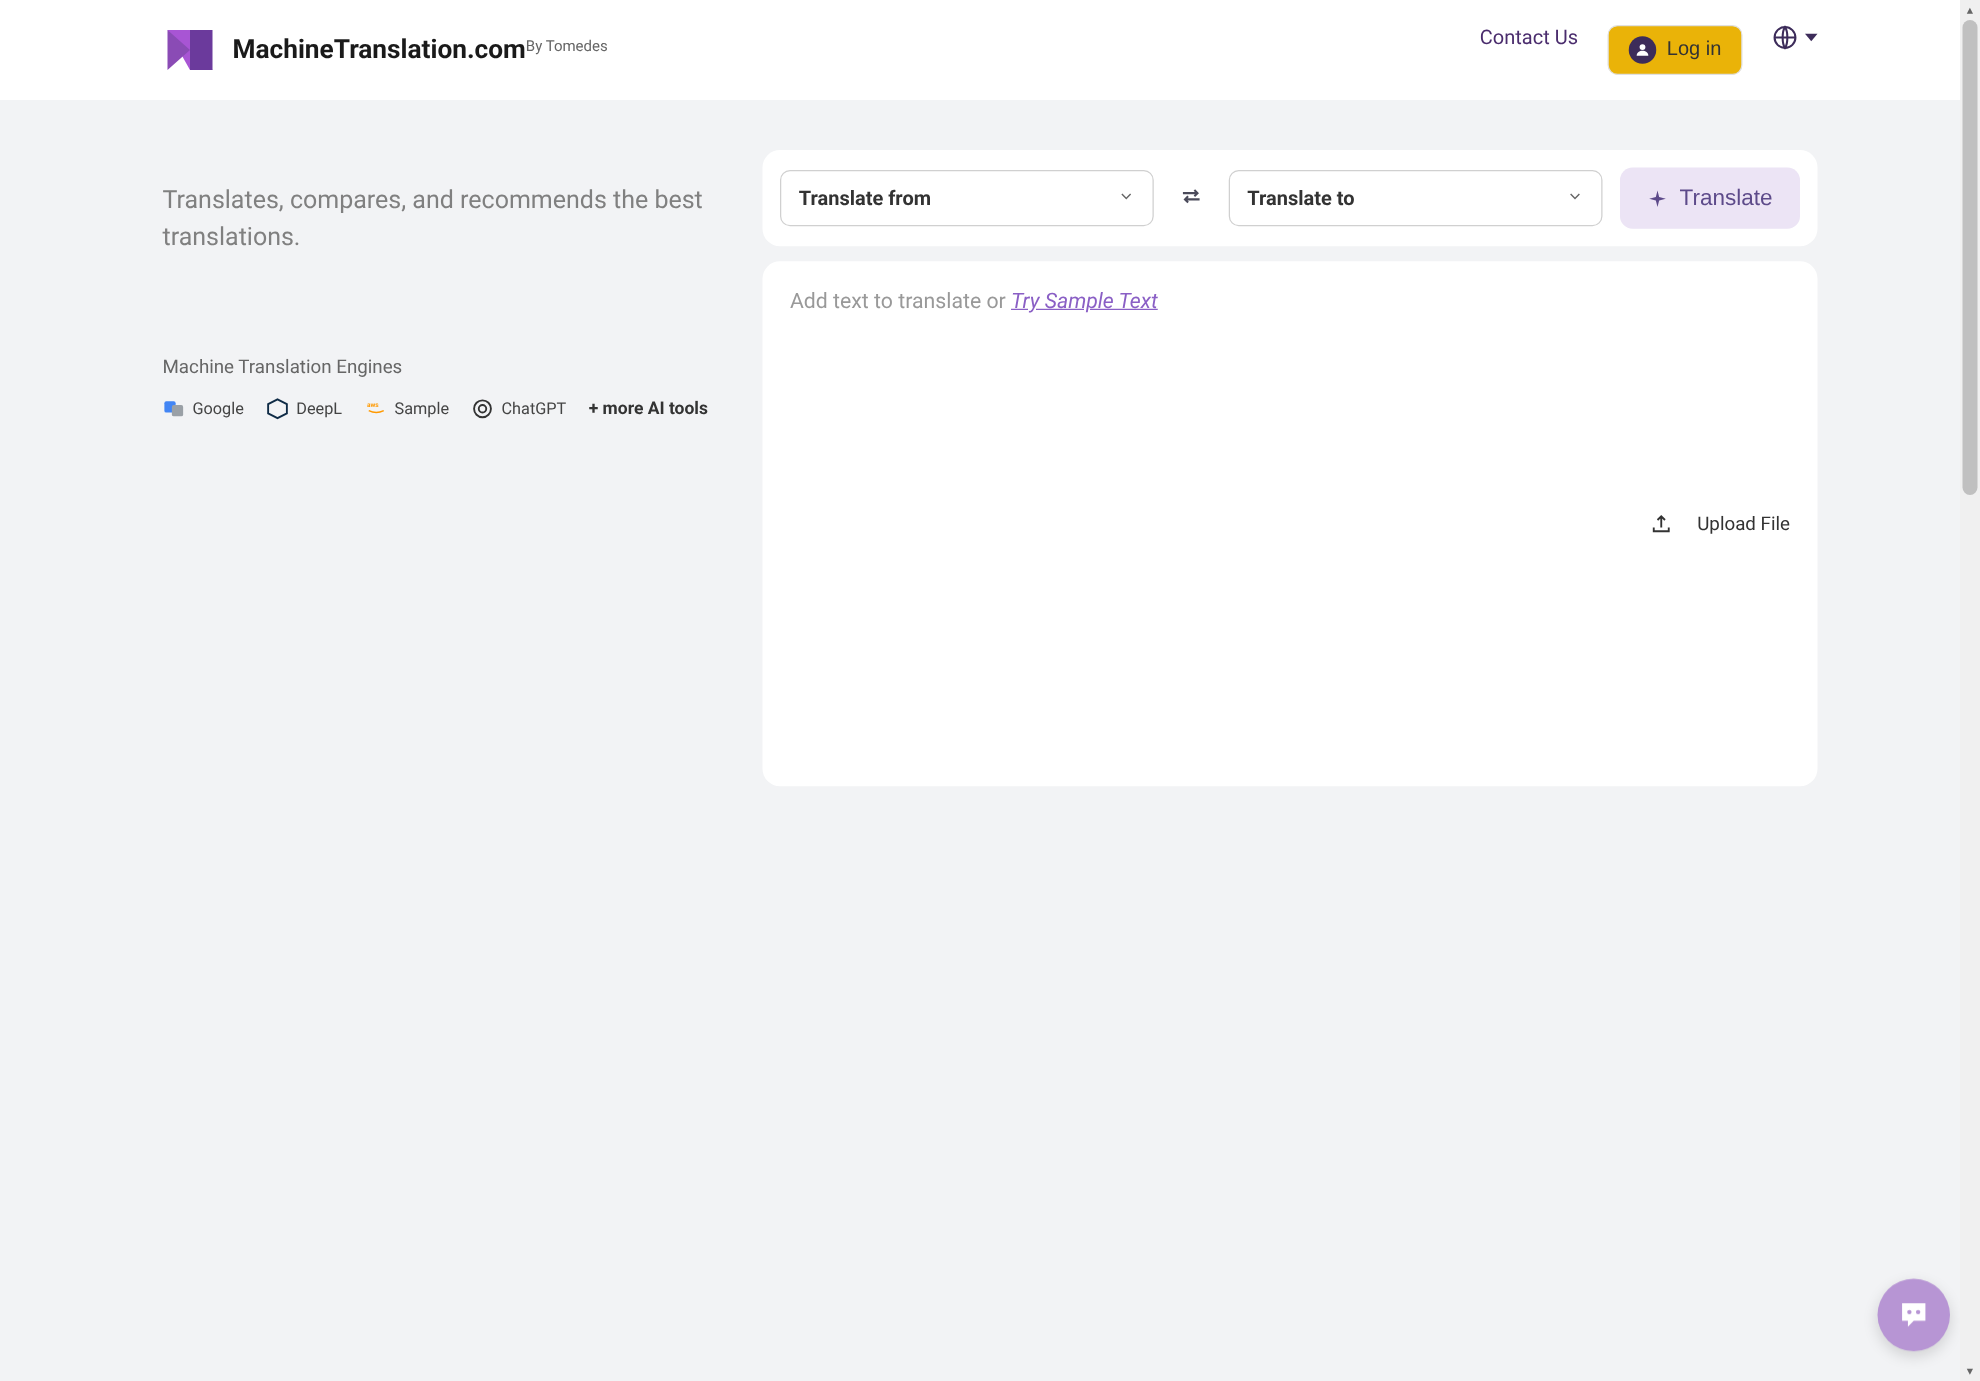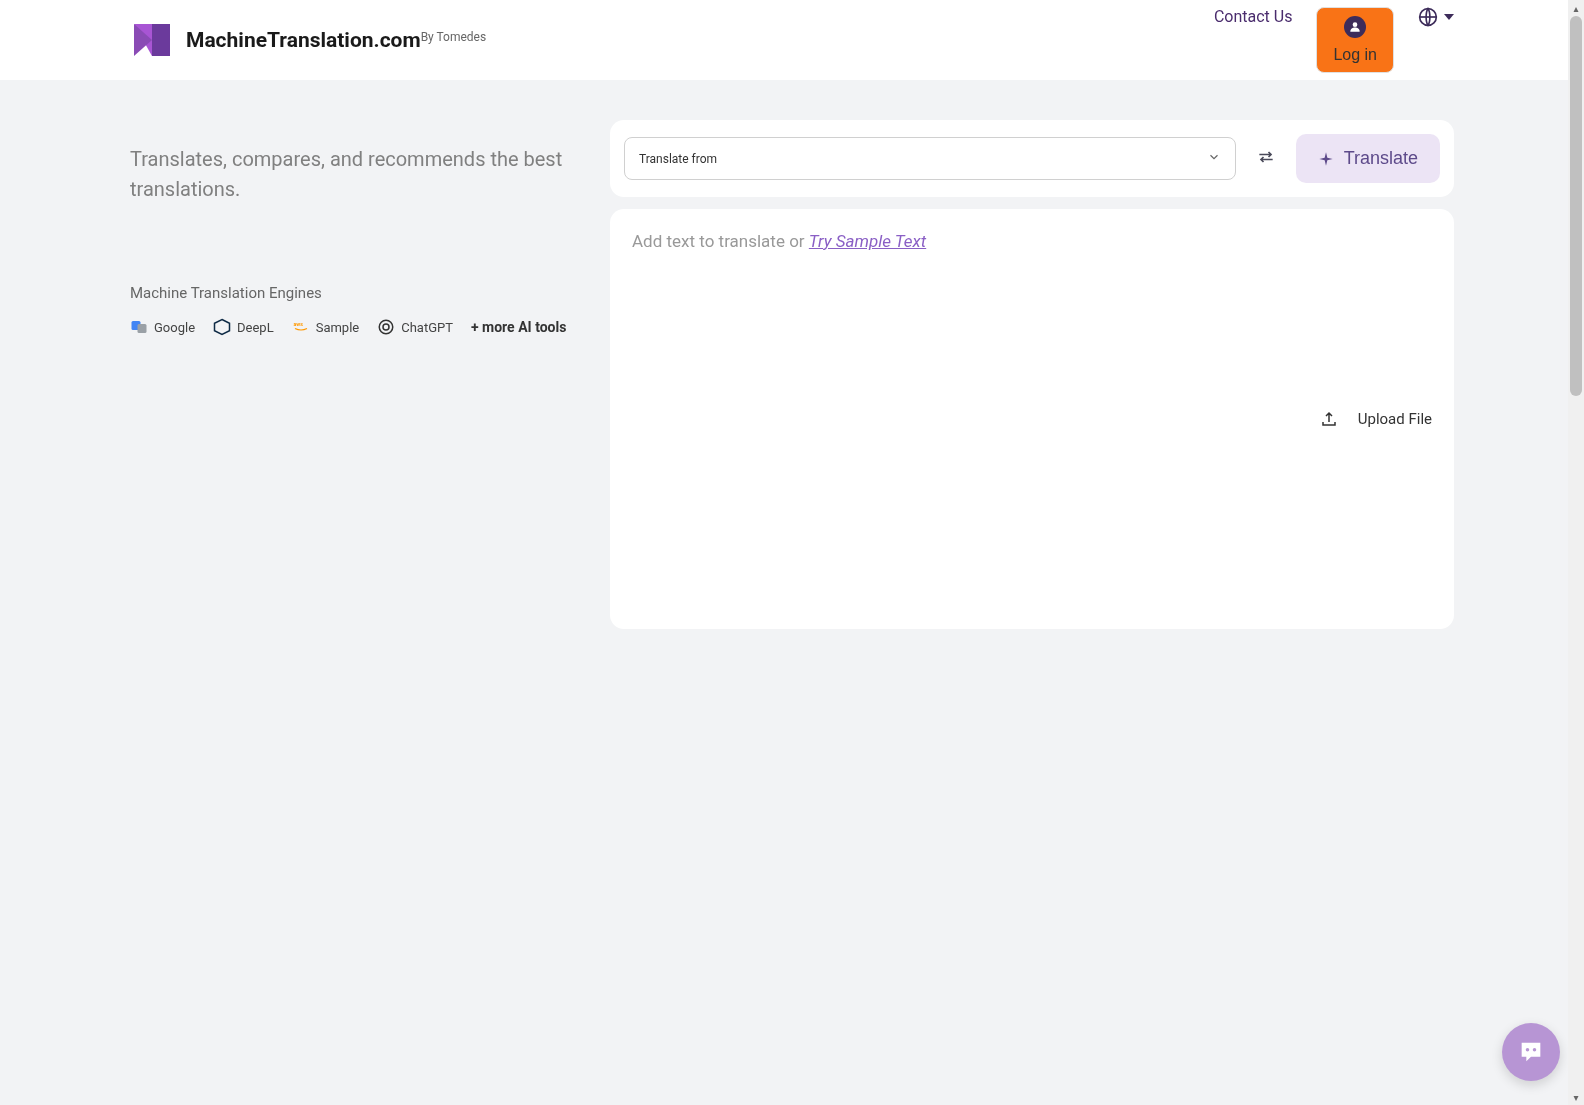--- a/index.html
+++ b/index.html
@@ -58,28 +58,27 @@
     .contact-link {
       color: #4a2c6d;
       font-size: 16px;
       text-decoration: none;
       cursor: pointer;
     }
     .login-button {
       display: flex;
       align-items: center;
       gap: 8px;
-      background: #f97316;
+      background: #eab308;
       border: 1px solid #e0e0e0;
       border-radius: 8px;
       padding: 8px 16px;
       font-size: 16px;
       color: #333;
       cursor: pointer;
-      flex-direction: column;
     }
     .login-button .person-icon {
       width: 22px;
       height: 22px;
       background: #3d2c5a;
       border-radius: 50%;
       display: flex;
       align-items: center;
       justify-content: center;
     }
@@ -174,22 +173,23 @@
     .lang-select {
       flex: 1;
       border: 1px solid #d0d0d0;
       border-radius: 8px;
       padding: 12px 14px;
       display: flex;
       align-items: center;
       justify-content: space-between;
       cursor: pointer;
       background: white;
-      font-size: 12px;
+      font-size: 16px;
       color: #333;
+      font-weight: bold;
     }
     .lang-select .chevron {
       color: #666;
     }
     .swap-button {
       cursor: pointer;
       padding: 6px;
       color: #4a4a5a;
     }
     .swap-button svg {
@@ -389,20 +389,28 @@
               <path d="M6 9 L12 15 L18 9"></path>
             </svg>
         </span>
       </div>
       <div class="swap-button">
         <svg viewBox="0 0 24 24" fill="none" stroke="currentColor" stroke-width="2">
           <path d="M4 9 L18 9 M15 6 L18 9 L15 12"></path>
           <path d="M20 15 L6 15 M9 12 L6 15 L9 18"></path>
         </svg>
       </div>
+      <div class="lang-select">
+        <span>Translate to</span>
+        <span class="chevron">
+          <svg width="14" height="14" viewBox="0 0 24 24" fill="none" stroke="currentColor" stroke-width="2">
+              <path d="M6 9 L12 15 L18 9"></path>
+            </svg>
+        </span>
+      </div>
       <button class="translate-button">
         <span class="sparkle-icon">
           <svg viewBox="0 0 24 24" fill="#5d4a8a">
               <path d="M12 2 L14 10 L22 12 L14 14 L12 22 L10 14 L2 12 L10 10 Z"></path>
             </svg>
         </span>
         <span>Translate</span>
       </button>
     </div>
 

